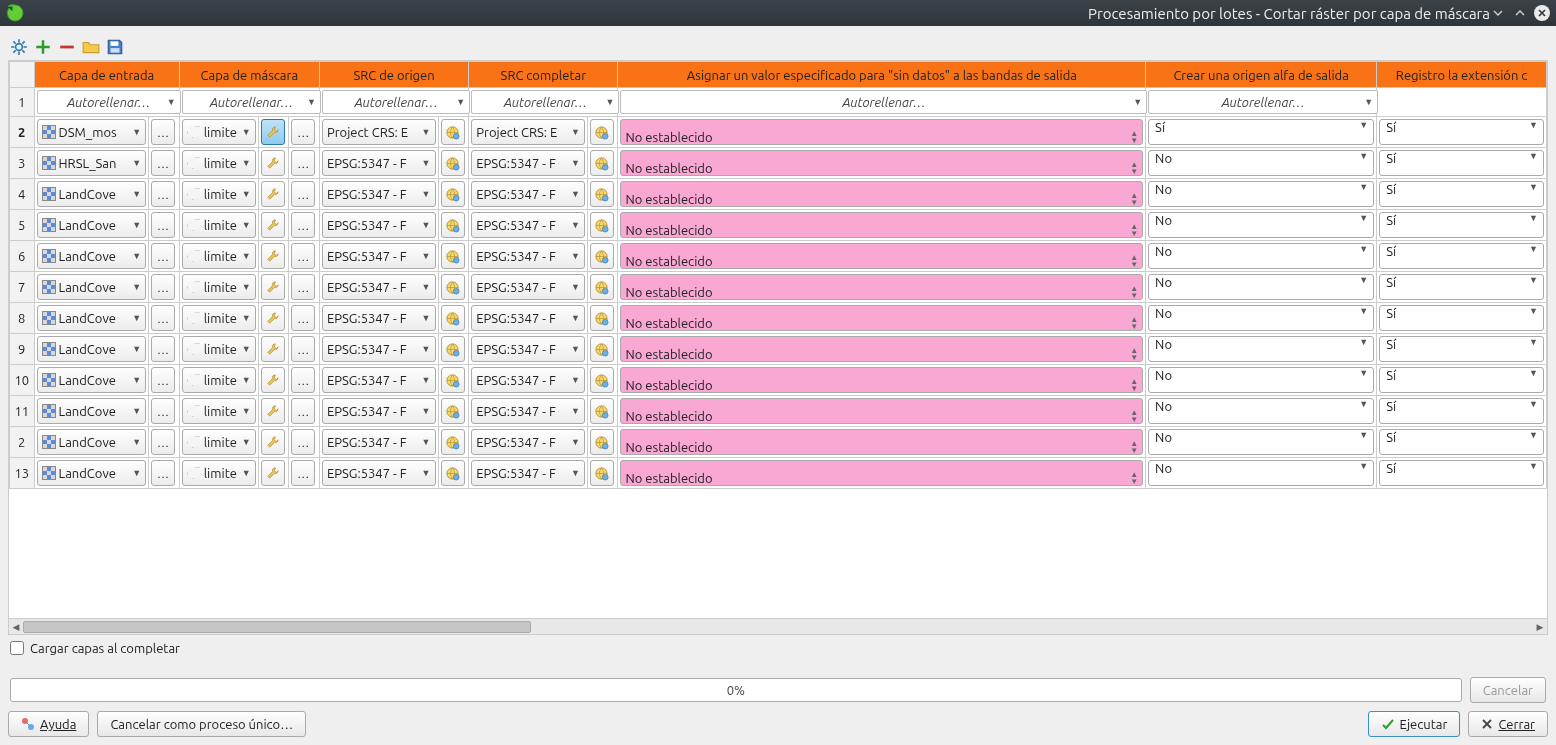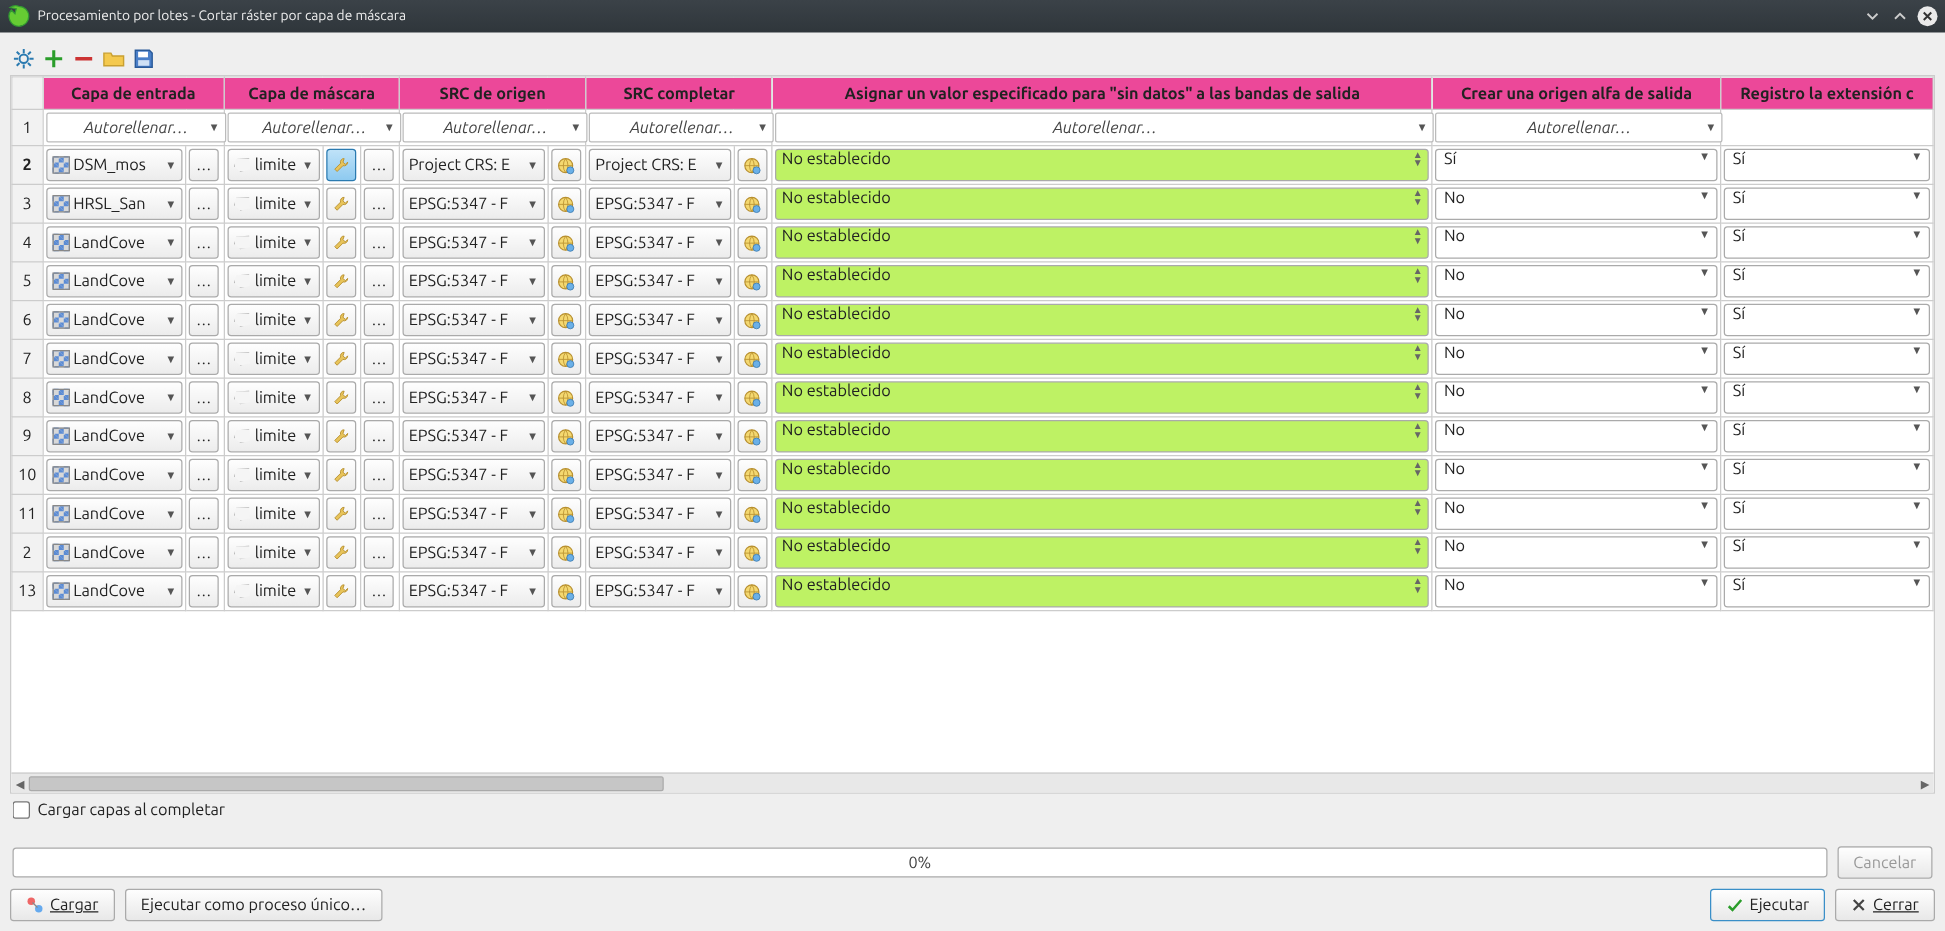--- a/index.html
+++ b/index.html
@@ -13,21 +13,21 @@
 }
 .titlebar {
   background: linear-gradient(to bottom,#3b4248,#2f363b);
   height:26px;
   display:flex;align-items:center;
   color:#e8e8e8;
   position:relative;
   padding:0 6px;
 }
 .titlebar .app-icon{width:18px;height:18px;margin-right:6px;display:flex;align-items:center;justify-content:center}
-.titlebar .title{flex:1;text-align:left;font-size:11px;color:#eee}
+.titlebar .title{flex:1;text-align:right;font-size:15px;color:#eee}
 .titlebar .win-btns{display:flex;gap:6px;align-items:center}
 .titlebar .win-btn{width:16px;height:16px;display:flex;align-items:center;justify-content:center;color:#ccc}
 .titlebar .win-close{background:#eaeaea;border-radius:50%;color:#333;font-weight:bold}
 .window-body{
   background:#efefef;
   padding:8px;
   height:calc(745px - 26px);
   display:flex;flex-direction:column;
 }
 .tabs{display:flex;border-bottom:1px solid #ccc}
@@ -45,21 +45,21 @@
 .table-wrap{
   flex:1;
   border:1px solid #ccc;
   background:#fff;
   overflow:hidden;
   display:flex;flex-direction:column;
 }
 .table-scroll{flex:1;overflow:hidden}
 table{border-collapse:collapse;width:100%}
 th,td{border:1px solid #ccc;padding:0;font-size:13px;background:#fff}
-th{background:#ec4899;font-weight:bold;text-align:center;height:26px;vertical-align:middle;white-space:nowrap;overflow:hidden}
+th{background:#f97316;font-weight:normal;text-align:center;height:26px;vertical-align:middle;white-space:nowrap;overflow:hidden}
 .row-hdr{width:22px;text-align:center;background:#f2f2f2;font-weight:normal}
 .autofill-row td .af{
   width:100%;height:24px;display:flex;align-items:center;justify-content:center;
   background:#fff;border:1px solid #bbb;border-radius:2px;font-style:italic;color:#444;
   position:relative;margin:2px
 }
 .af .dd{position:absolute;right:4px;font-size:9px;color:#555}
 .cell{height:30px;display:flex;align-items:stretch;padding:2px;gap:2px}
 .widget{
   flex:1;min-width:0;
@@ -71,22 +71,22 @@
 .widget .dd{margin-left:auto;font-size:9px;color:#555}
 .btn{
   width:24px;flex:0 0 24px;
   background:linear-gradient(to bottom,#fefefe,#ececec);
   border:1px solid #aaa;border-radius:3px;
   display:flex;align-items:center;justify-content:center;
   font-size:12px;
 }
 .btn.sel{background:linear-gradient(to bottom,#bfe2f8,#8ecaf0);border-color:#2a7ab0}
 .spin-input{
-  flex:1;min-width:0;background:#bef264;border:1px solid #aaa;border-radius:3px;
-  display:flex;align-items:flex-start;padding:0 4px;position:relative
+  flex:1;min-width:0;background:#f9a8d4;border:1px solid #aaa;border-radius:3px;
+  display:flex;align-items:flex-end;padding:0 4px;position:relative
 }
 .spin-input .val{flex:1;text-align:left}
 .spin-input .spins{display:flex;flex-direction:column;font-size:8px;line-height:7px;color:#666}
 .select{
   flex:1;min-width:0;background:#fff;border:1px solid #aaa;border-radius:3px;
   display:flex;padding:0 6px;position:relative
 }
 .select .dd{position:absolute;right:5px;font-size:9px;color:#555}
 .hscroll{height:16px;background:#e8e8e8;border-top:1px solid #ccc;position:relative}
 .hscroll .thumb{position:absolute;left:14px;top:2px;height:12px;width:33%;background:#c6c6c6;border:1px solid #aaa;border-radius:2px}
@@ -1571,23 +1571,23 @@
     <div class="footer-btn disabled">Cancelar</div>
   </div>
 
   <div class="footer-row">
     <div class="footer-btn">
       <svg width="14" height="14" viewBox="0 0 14 14">
           <circle cx="4" cy="4" r="3" fill="#e66"></circle>
           <circle cx="10" cy="10" r="3" fill="#6ae"></circle>
           <path d="M5 5l4 4" stroke="#888"></path>
         </svg>
-      <span style="text-decoration:underline;text-decoration-style:solid">Cargar</span>
+      <span style="text-decoration:underline;text-decoration-style:solid">Ayuda</span>
     </div>
-    <div class="footer-btn">Ejecutar como proceso único…</div>
+    <div class="footer-btn">Cancelar como proceso único…</div>
     <div class="spacer"></div>
     <div class="footer-btn primary">
       <svg width="14" height="14" viewBox="0 0 14 14">
           <path d="M2 8l3 3 7-8" stroke="#2a9d2a" stroke-width="2" fill="none"></path>
         </svg>
       <span>Ejecutar</span>
     </div>
     <div class="footer-btn">
       <svg width="12" height="12" viewBox="0 0 12 12">
           <path d="M2 2l8 8M10 2l-8 8" stroke="#444" stroke-width="1.8"></path>

